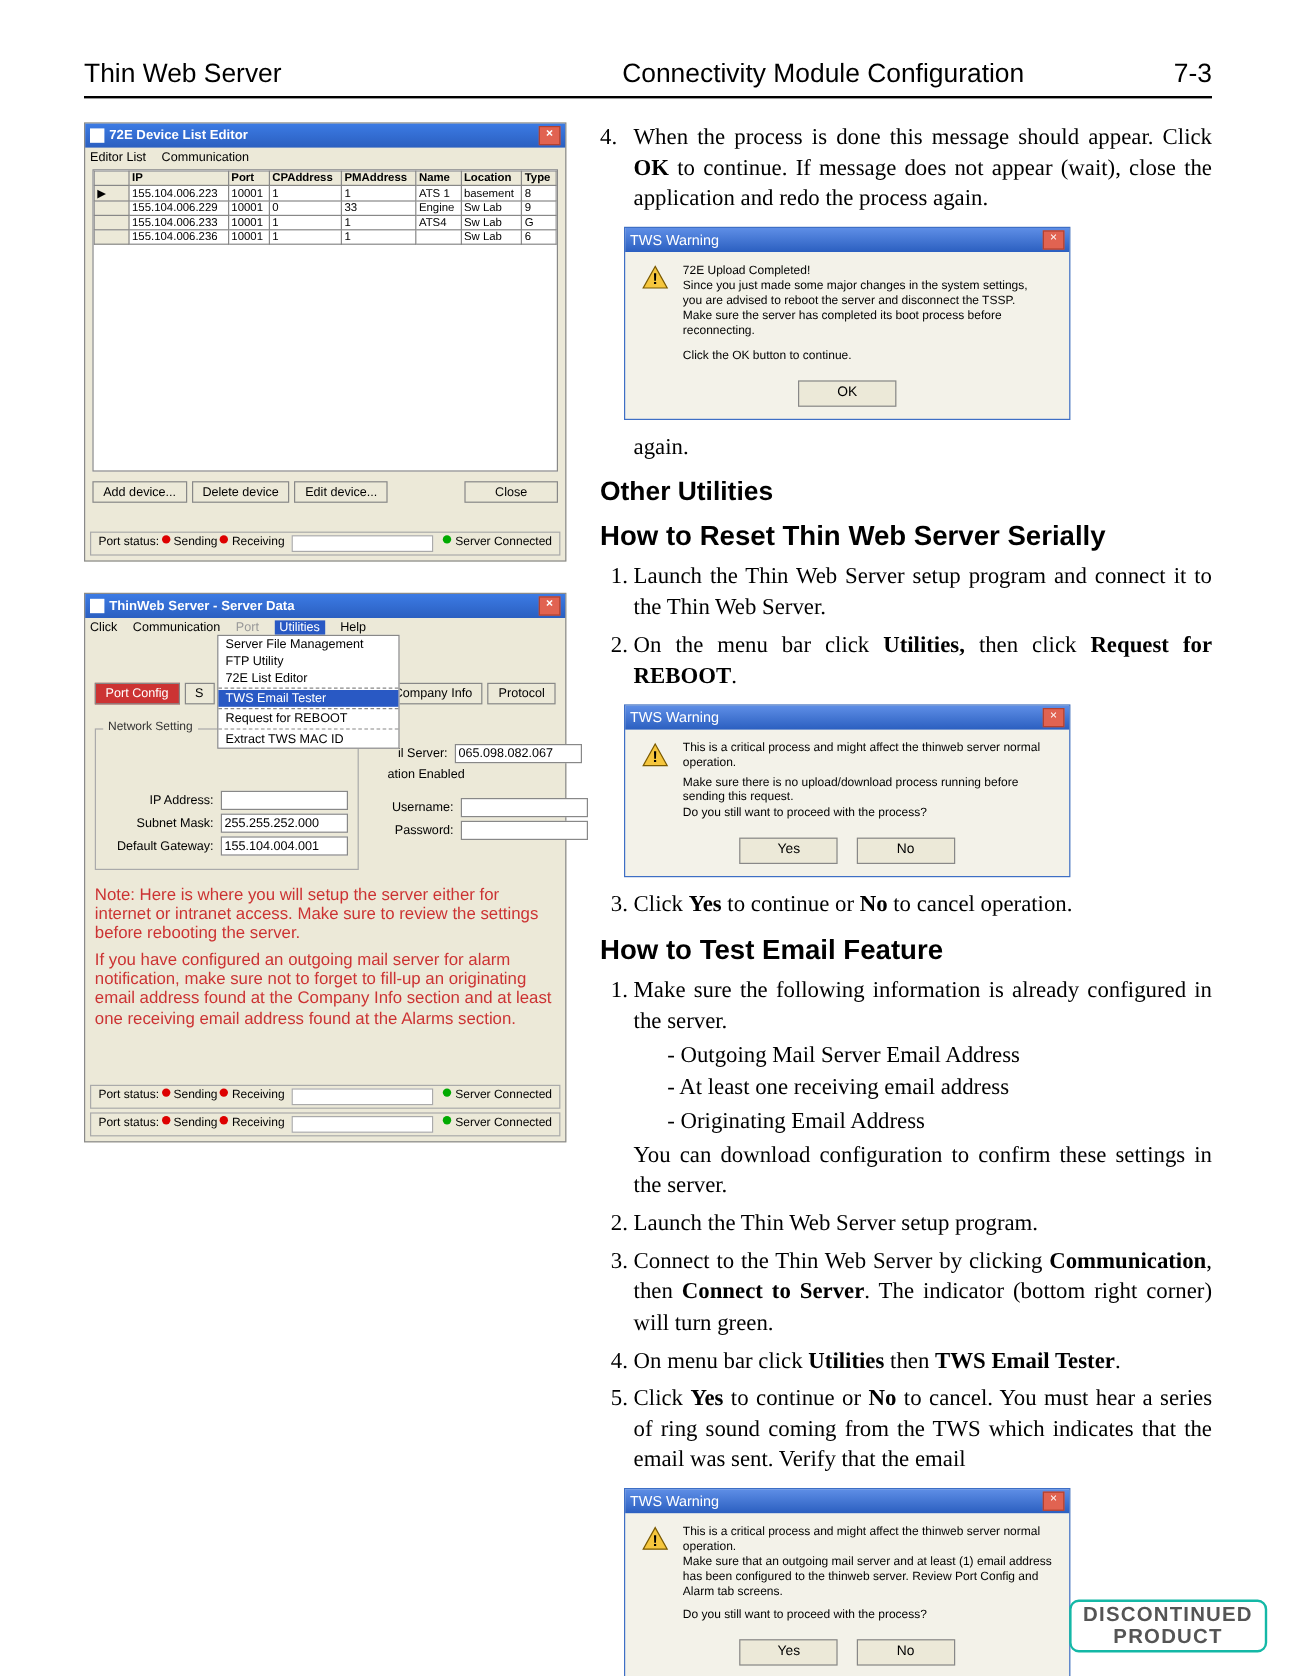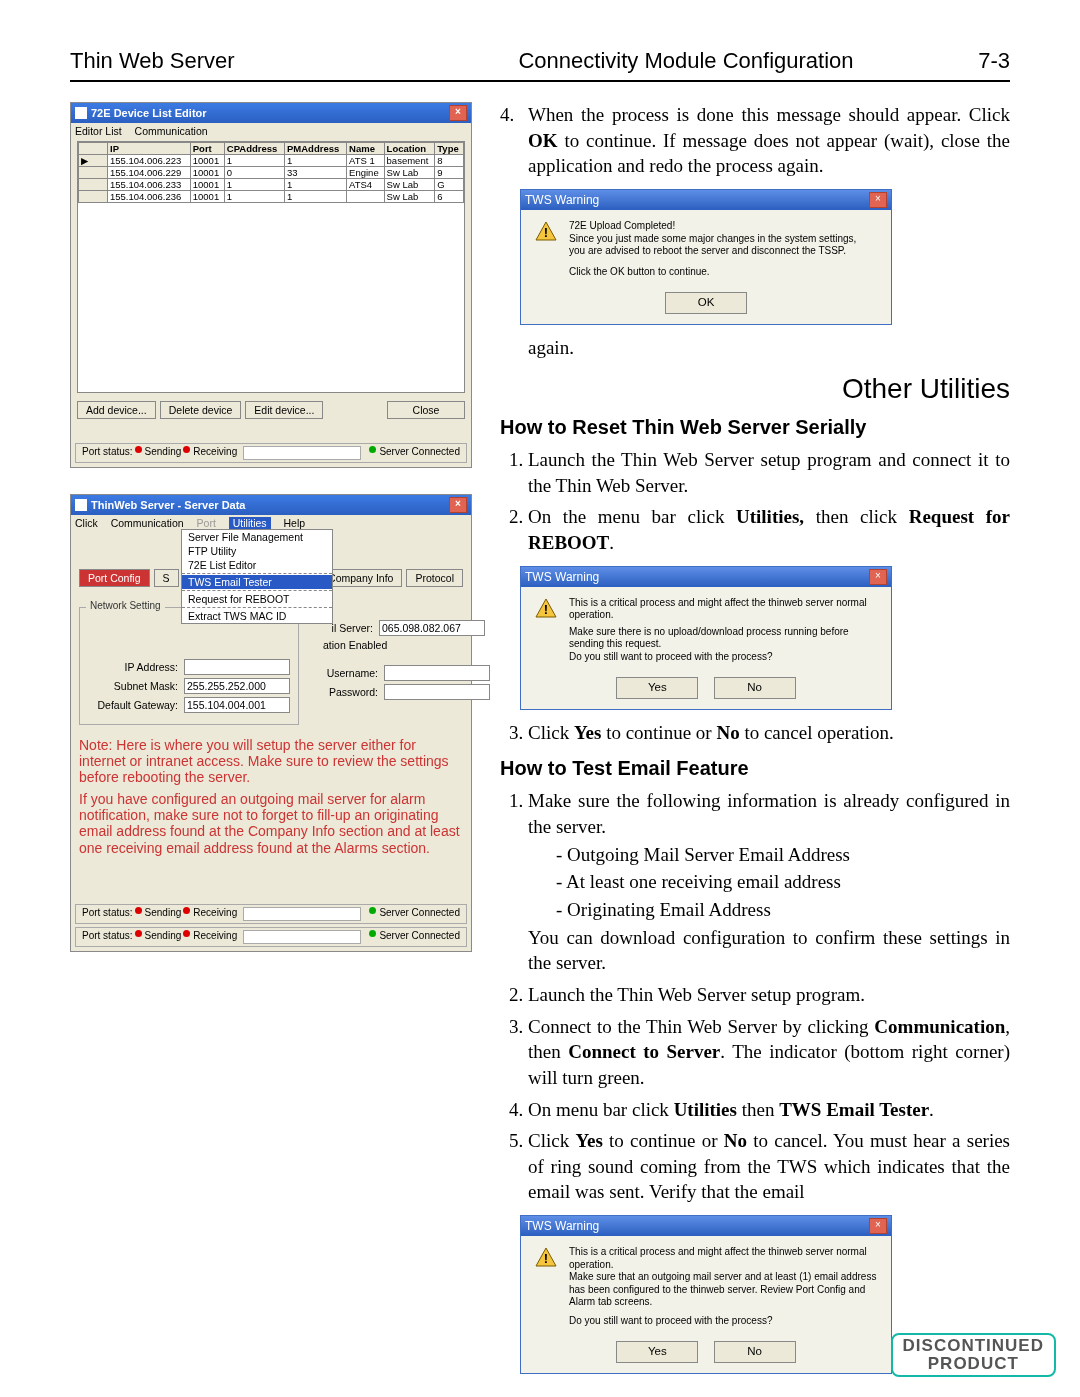--- a/index.html
+++ b/index.html
@@ -59,22 +59,22 @@
   .tws .body { display: flex; padding: 10px 12px; gap: 10px; }
   .tws .warnico { width: 26px; height: 24px; flex: none; display:flex; align-items:center; justify-content:center;}
   .tws .warnico svg{width:26px;height:24px;}
   .tws .msg { flex: 1; line-height: 1.25; font-size: 10px; }
   .tws .btns { text-align: center; padding: 4px 0 10px 0; }
   .tws .btns .wbtn { display: inline-block; min-width: 60px; border: 1px solid #888; background: #ece9d8; padding: 2px 10px; margin: 0 6px; font-size: 11.5px; }
 
   
   .col-r ol { padding-left: 28px; margin: 6px 0 10px 0; }
   .col-r ol > li { margin-bottom: 6px; text-align: justify; }
-  .col-r .h1 { font-family: Arial, sans-serif; font-size: 28px; font-weight: normal; text-align: right; margin: 10px 0 6px 0; }
-  .col-r .h2 { font-family: Arial, sans-serif; font-size: 20px; font-weight: bold; margin: 6px 0; }
+  .col-r .h1 { font-family: Arial, sans-serif; font-size: 22px; font-weight: bold; text-align: left; margin: 10px 0 6px 0; }
+  .col-r .h2 { font-family: Arial, sans-serif; font-size: 23px; font-weight: bold; margin: 6px 0; }
   .b { font-weight: bold; }
   .sub { margin-left: 28px; font-size: 19px; }
   .sub div { margin: 2px 0; }
 
   .stamp { position: absolute; right: 24px; bottom: 20px; border: 2px solid #14b8a6; border-radius: 8px; padding: 2px 10px; font-family: Arial, sans-serif; font-weight: bold; color: #555; font-size: 17px; text-align: center; line-height: 1.05; letter-spacing: 1px; }
 </style>
 </head>
 <body>
 
 <div class="page">
@@ -302,20 +302,21 @@
           <div class="warnico">
               <svg viewBox="0 0 24 24">
                 <path fill="#f5c63d" stroke="#7a5a00" d="M12 2 L22 20 L2 20 Z"></path>
                 <text x="12" y="17" text-anchor="middle" font-size="13" font-weight="bold">!</text>
               </svg>
             </div>
           <div class="msg">
             <div>72E Upload Completed!</div>
             <div>Since you just made some major changes in the system settings,</div>
             <div>you are advised to reboot the server and disconnect the TSSP.</div>
+            <div>Make sure the server has completed its boot process before reconnecting.</div>
             <div style="height:8px"></div>
             <div>Click the OK button to continue.</div>
           </div>
         </div>
         <div class="btns"><div class="wbtn">OK</div></div>
       </div>
       <div style="margin-left:28px">again.</div>
 
       <div class="h1">Other Utilities</div>
       <div class="h2">How to Reset Thin Web Server Serially</div>

